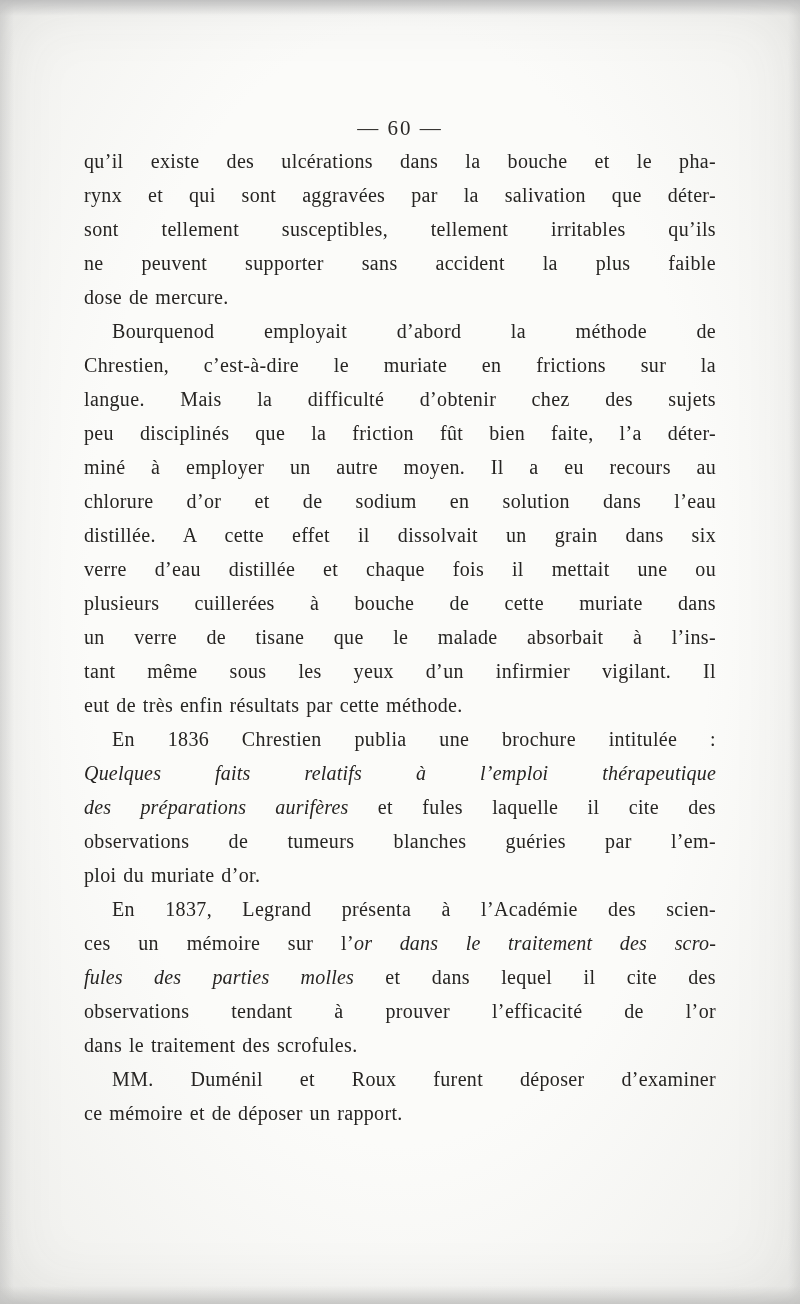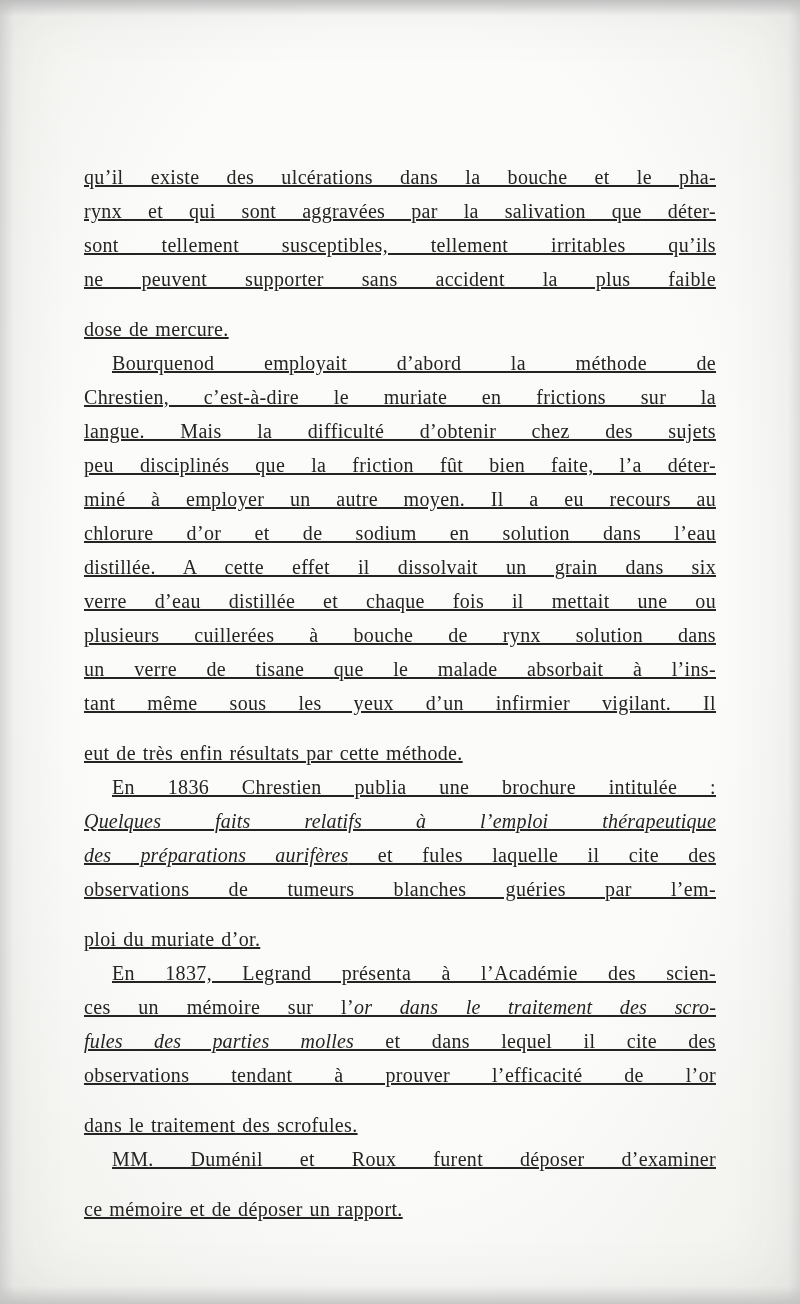--- a/index.html
+++ b/index.html
@@ -41,24 +41,23 @@
     left: 0;
     right: 0;
     text-align: center;
     font-size: 21px;
     letter-spacing: 2px;
     color: #2b2927;
   }
 
   .content {
     position: absolute;
-    top: 160px;
+    top: 144px;
     left: 84px;
     width: 632px;
-    text-decoration: underline;
   }
 
   .para {
     margin: 0;
     padding: 0;
   }
 
   .line {
     display: block;
     height: 34px;
@@ -66,53 +65,53 @@
     font-size: 20px;
     letter-spacing: 0.35px;
     word-spacing: 1.5px;
     white-space: nowrap;        
     text-align: justify;
     text-align-last: justify;
     overflow: hidden;
   }
   .line.last {
     text-align-last: left;
-    margin-top: 16px;
   }
   .line.indent {
     text-indent: 28px;
   }
 
   .line em {
     font-style: italic;
     letter-spacing: 0.2px;
   }
 </style>
 </head>
 <body>
 
 <div class="scan">
+  <div class="page-number">— 60 —</div>
   <main class="content" id="content">
       <p class="para">
         <span class="line"><span>qu’il existe des ulcérations dans la bouche et le pha-</span></span>
         <span class="line"><span>rynx et qui sont aggravées par la salivation que déter-</span></span>
         <span class="line"><span>sont tellement susceptibles, tellement irritables qu’ils</span></span>
         <span class="line"><span>ne peuvent supporter sans accident la plus faible</span></span>
         <span class="line last"><span>dose de mercure.</span></span>
       </p>
       <p class="para">
         <span class="line indent"><span>Bourquenod employait d’abord la méthode de</span></span>
         <span class="line"><span>Chrestien, c’est-à-dire le muriate en frictions sur la</span></span>
         <span class="line"><span>langue. Mais la difficulté d’obtenir chez des sujets</span></span>
         <span class="line"><span>peu disciplinés que la friction fût bien faite, l’a déter-</span></span>
         <span class="line"><span>miné à employer un autre moyen. Il a eu recours au</span></span>
         <span class="line"><span>chlorure d’or et de sodium en solution dans l’eau</span></span>
         <span class="line"><span>distillée. A cette effet il dissolvait un grain dans six</span></span>
         <span class="line"><span>verre d’eau distillée et chaque fois il mettait une ou</span></span>
-        <span class="line"><span>plusieurs cuillerées à bouche de rynx solution dans</span></span>
+        <span class="line"><span>plusieurs cuillerées à bouche de cette muriate dans</span></span>
         <span class="line"><span>un verre de tisane que le malade absorbait à l’ins-</span></span>
         <span class="line"><span>tant même sous les yeux d’un infirmier vigilant. Il</span></span>
         <span class="line last"><span>eut de très enfin résultats par cette méthode.</span></span>
       </p>
       <p class="para">
         <span class="line indent"><span>En 1836 Chrestien publia une brochure intitulée :</span></span>
         <span class="line"><em>Quelques faits relatifs à l’emploi thérapeutique</em></span>
         <span class="line"><em>des préparations aurifères</em><span> et fules laquelle il cite des</span></span>
         <span class="line"><span>observations de tumeurs blanches guéries par l’em-</span></span>
         <span class="line last"><span>ploi du muriate d’or.</span></span>

